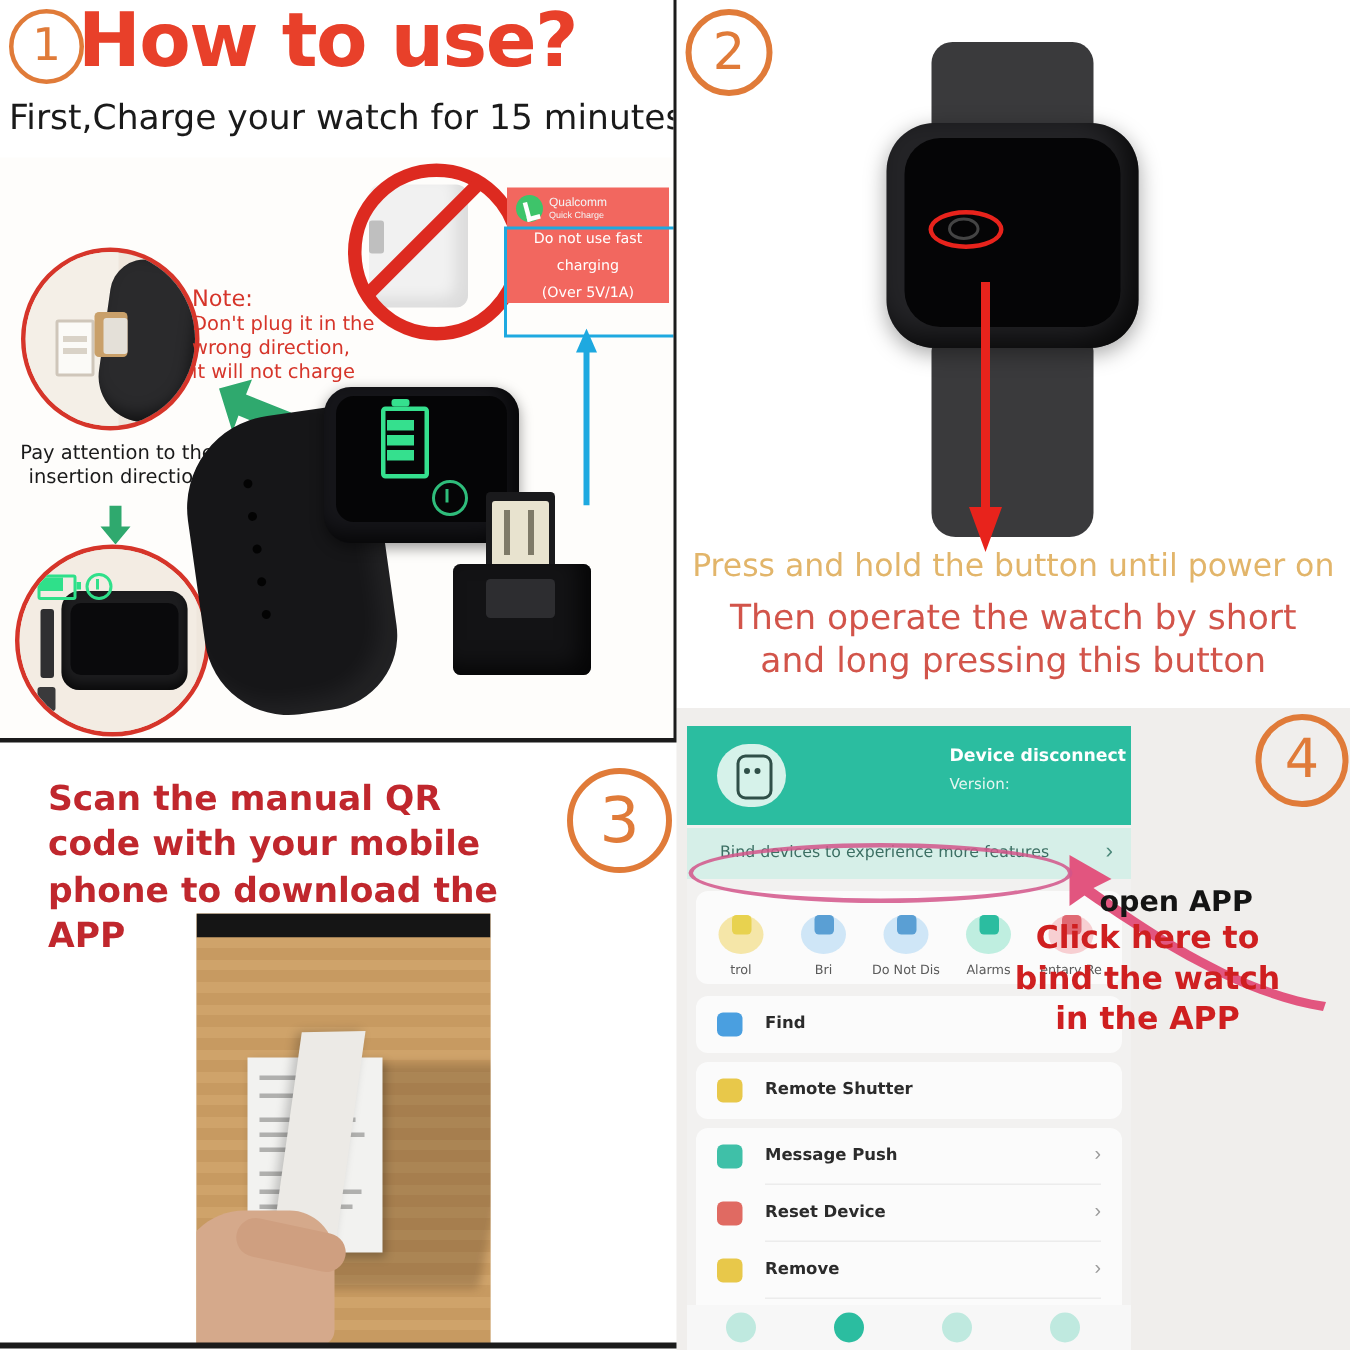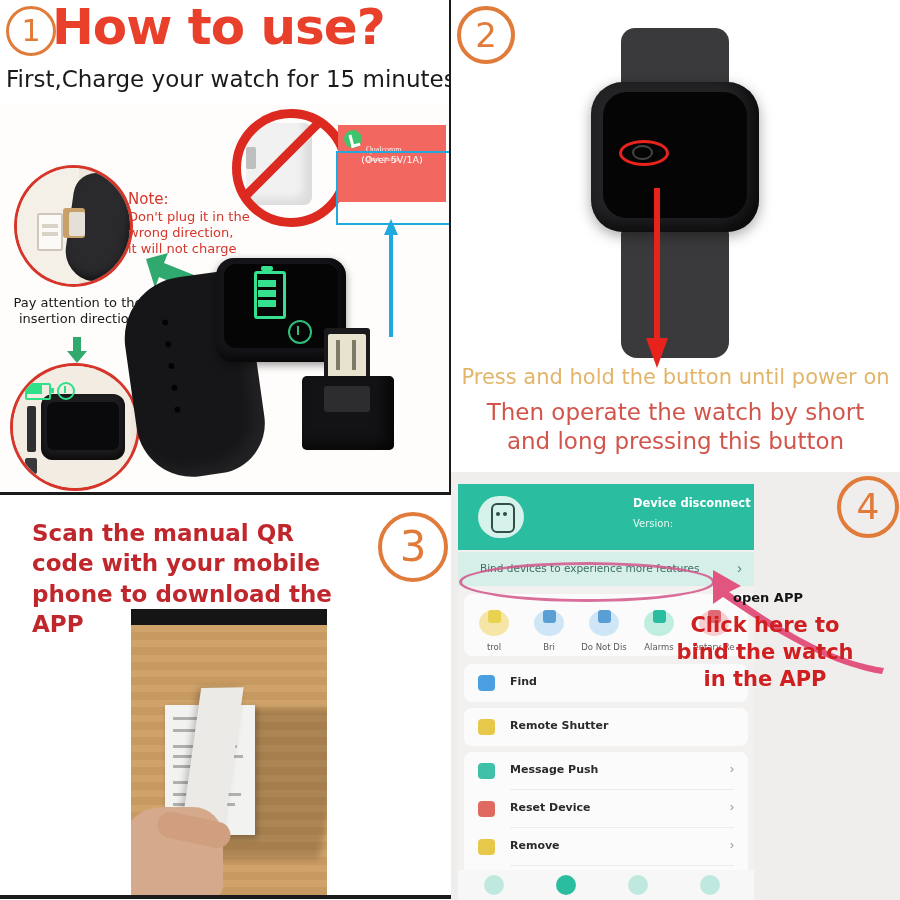--- a/index.html
+++ b/index.html
@@ -75,21 +75,21 @@
   #p1-noslash{position:absolute;left:232px;top:50px;width:100px;height:9px;background:#dd2a20;
      transform:rotate(-45deg);transform-origin:center;}
 
   
   #p1-qbox{position:absolute;left:338px;top:20px;width:108px;height:77px;background:#f2675f;}
   #p1-qlogo{position:absolute;left:6px;top:5px;width:18px;height:18px;border-radius:50%;
      background:#3ec46a;}
   #p1-qlogo::after{content:"";position:absolute;left:6px;top:4px;width:6px;height:10px;
      border-left:3px solid #fff;border-bottom:3px solid #fff;transform:rotate(-15deg);}
   #p1-qname{position:absolute;left:28px;top:4px;font-size:8px;color:#f4f4f4;line-height:1.4;
-     font-family:Liberation Serif, serif;margin-top:15px;}
+     font-family:Liberation Sans, sans-serif;}
   #p1-qname .q2{font-size:6px;}
   #p1-qwarn{position:absolute;left:2px;top:26px;width:104px;text-align:center;color:#fff;font-size:9.5px;
      line-height:1.9;font-family:"DejaVu Sans",sans-serif;}
   #p1-bluebox{position:absolute;left:336px;top:46px;width:112px;height:70px;border:2px solid #1ea9e0;}
   #p1-bluearrow{position:absolute;left:382px;top:114px;width:18px;height:118px;}
 
   
   #p1-hero{position:absolute;left:120px;top:145px;width:280px;height:240px;}
   #p1-hero .band{position:absolute;left:10px;top:26px;width:128px;height:200px;background:#161618;
      border-radius:62px 24px 50px 56px;transform:rotate(-8deg);
@@ -179,21 +179,21 @@
   .applist{position:absolute;left:6px;width:284px;background:#fbfbfb;border-radius:8px;}
   .approw{position:relative;height:38px;}
   .approw .ico{position:absolute;left:14px;top:11px;width:17px;height:16px;border-radius:4px;}
   .approw .lbl{position:absolute;left:46px;top:11px;font-size:11px;font-weight:bold;color:#2b2b2b;
      font-family:"DejaVu Sans",sans-serif;}
   .approw .chev{position:absolute;right:14px;top:9px;font-size:13px;color:#9b9b9b;}
   .approw .sep{position:absolute;left:46px;right:14px;bottom:0;height:1px;background:#ececec;}
   #app-nav{position:absolute;left:0;bottom:0;width:296px;height:30px;background:#f7f7f7;}
   #app-nav .nb{position:absolute;top:5px;width:20px;height:20px;border-radius:50%;}
 
-  #p4-open{position:absolute;left:733px;top:590px;font-size:13px;font-weight:bold;color:#141414;
+  #p4-open{position:absolute;left:733px;top:590px;font-size:19px;font-weight:bold;color:#141414;
      font-family:"DejaVu Sans",sans-serif;}
   #p4-click{position:absolute;left:625px;top:612px;width:280px;font-size:21px;font-weight:bold;color:#cf1f20;
      line-height:1.28;text-align:center;font-family:"DejaVu Sans",sans-serif;}
 
   .v-div{position:absolute;left:449px;top:0;width:2px;height:492px;background:#1b1b1b;}
   .h-div{position:absolute;left:0;top:492px;width:451px;height:3px;background:#1b1b1b;}
   .h-div2{position:absolute;left:0;top:895px;width:451px;height:4px;background:#1b1b1b;}
 </style>
 </head>
 <body>
@@ -255,20 +255,21 @@
       <div id="p1-nocircle"></div>
       <div id="p1-noslash"></div>
 
       <div id="p1-qbox">
         <div id="p1-qlogo"></div>
         <div id="p1-qname">
           <div>Qualcomm</div>
           <div class="q2">Quick Charge</div>
         </div>
         <div id="p1-qwarn">
+          <div>Do not use fast charging</div>
           <div>(Over 5V/1A)</div>
         </div>
       </div>
       <div id="p1-bluebox"></div>
       <svg id="p1-bluearrow" viewBox="0 0 18 118">
         <path d="M9 0 L16 16 H11 V118 H7 V16 H2 Z" fill="#1ea9e0"></path>
       </svg>
 
       <div id="p1-hero">
         <div class="band">

